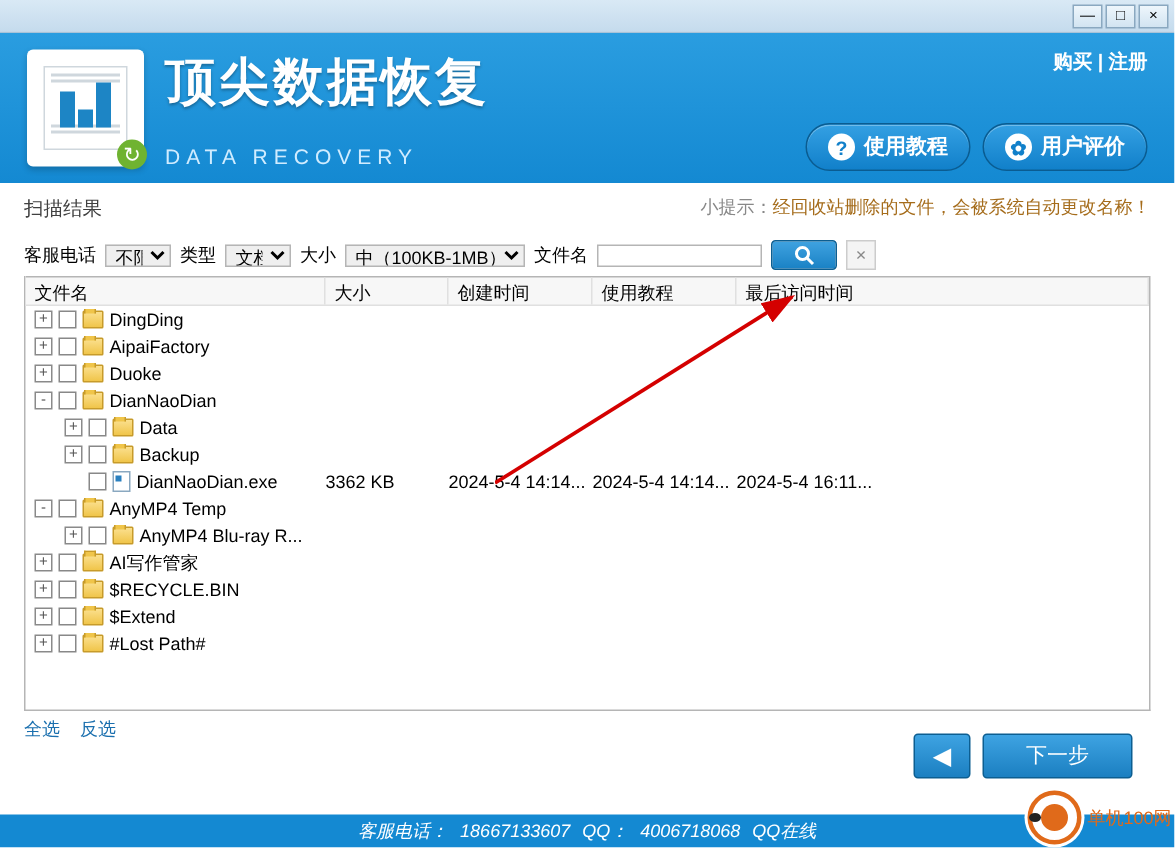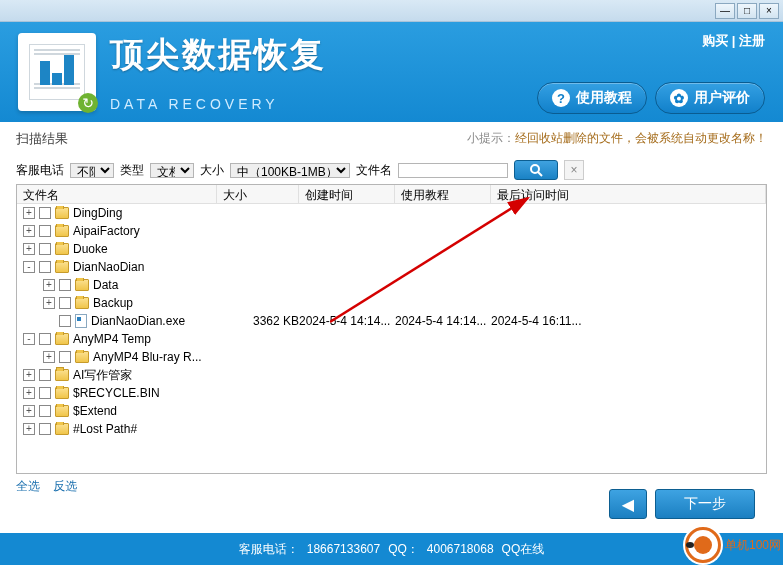--- a/index.html
+++ b/index.html
@@ -41,30 +41,30 @@
 .tree-body { height: 268px; overflow-y: auto; }
 .row { display: flex; align-items: center; height: 18px; font-size: 12px; white-space: nowrap; }
 .expander { width:12px; height:12px; border:1px solid #8a8a8a; display:inline-flex; align-items:center; justify-content:center; font-size:10px; line-height:1; color:#555; margin-right:4px; cursor:pointer; background:#fff; }
 .noexp { display:inline-block; width:16px; }
 .chk { width:12px; height:12px; border:1px solid #888; margin-right:4px; cursor:pointer; flex-shrink:0; }
 .folder-icon { width:14px; height:12px; background: linear-gradient(#fbe08f,#f0c54a); border:1px solid #c79b2a; border-radius:1px; margin-right:4px; flex-shrink:0; position:relative; }
 .folder-icon::before { content:""; position:absolute; top:-3px; left:0; width:6px; height:3px; background:#f0c54a; border:1px solid #c79b2a; border-bottom:none; }
 .file-icon { width:12px; height:14px; background:#fff; border:1px solid #8aa8c0; margin-right:4px; flex-shrink:0; position:relative; }
 .file-icon::after { content:""; position:absolute; top:2px; left:1px; width:4px; height:4px; background:#2a80c0; }
 .row-name { width: 0; flex: 0 0 200px; overflow:hidden; text-overflow:ellipsis; display:flex; align-items:center; }
-.row-size { width:82px;text-align:right; } .row-create { width:96px; overflow:hidden; } .row-modify { width:96px; overflow:hidden; } .row-access { flex:1; overflow:hidden; }
+.row-size { width:82px; } .row-create { width:96px; overflow:hidden; } .row-modify { width:96px; overflow:hidden; } .row-access { flex:1; overflow:hidden; }
 
 .tree-footer { margin-top: 4px; font-size: 12px; }
 .tree-footer a { color: #1a6fae; cursor:pointer; margin-right: 10px; }
 
 .bottom-nav { position:absolute; bottom:46px; right:28px; display:flex; gap:8px; }
 .back-btn { width:38px; height:30px; background:linear-gradient(#3ea3e2,#1b7fc1); border:1px solid #0c5e91; border-radius:3px; color:#fff; display:flex; align-items:center; justify-content:center; font-size:16px; cursor:pointer; }
 .next-btn { width:100px; height:30px; background:linear-gradient(#3ea3e2,#1b7fc1); border:1px solid #0c5e91; border-radius:3px; color:#fff; font-size:14px; display:flex; align-items:center; justify-content:center; cursor:pointer; }
 
-.footer { position:absolute; bottom:0; left:0; right:0; height:32px; background:#1489d2; color:#fff; font-size:12px; display:flex; align-items:center; justify-content:center; gap:8px; }
+.footer { position:absolute; bottom:0; left:0; right:0; height:22px; background:#1489d2; color:#fff; font-size:12px; display:flex; align-items:center; justify-content:center; gap:8px;font-style:italic; }
 
 .arrow-annot { position:absolute; left:330px; top:194px; pointer-events:none; }
 
 .wm { position:absolute; right:2px; bottom:2px; display:flex; align-items:center; gap:4px; font-size:12px; color:#e06a1a; }
 .wm-circ { width:36px; height:36px; border:3px solid #e06a1a; border-radius:50%; display:flex; align-items:center; justify-content:center; background:#fff; box-shadow:0 0 0 2px #fff; position:relative; }
 .wm-inner { width:18px; height:18px; border-radius:50%; background:#e06a1a; position:relative; }
 .wm-inner::after { content:""; position:absolute; left:-8px; top:6px; width:8px; height:6px; background:#222; border-radius:50%; }
 </style>
 </head>
 <body>

